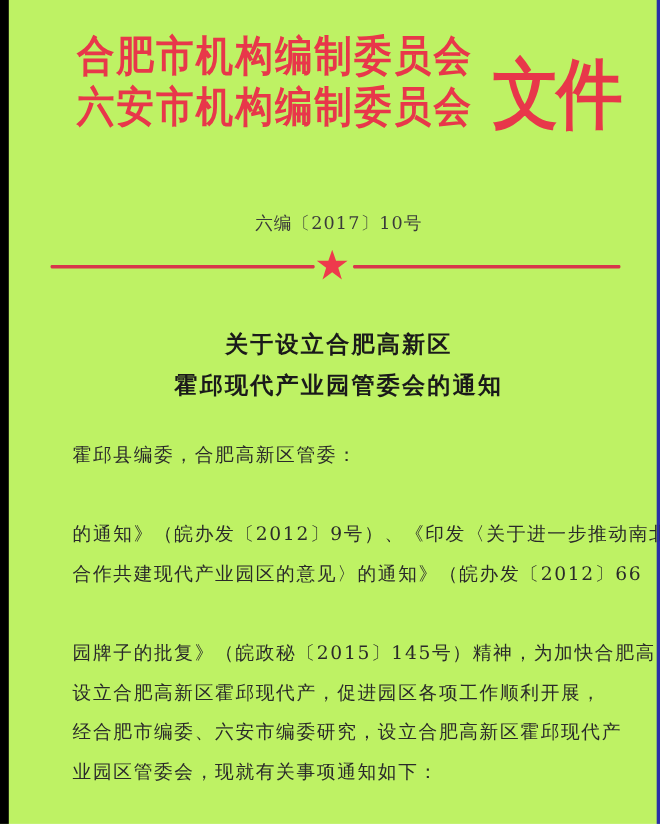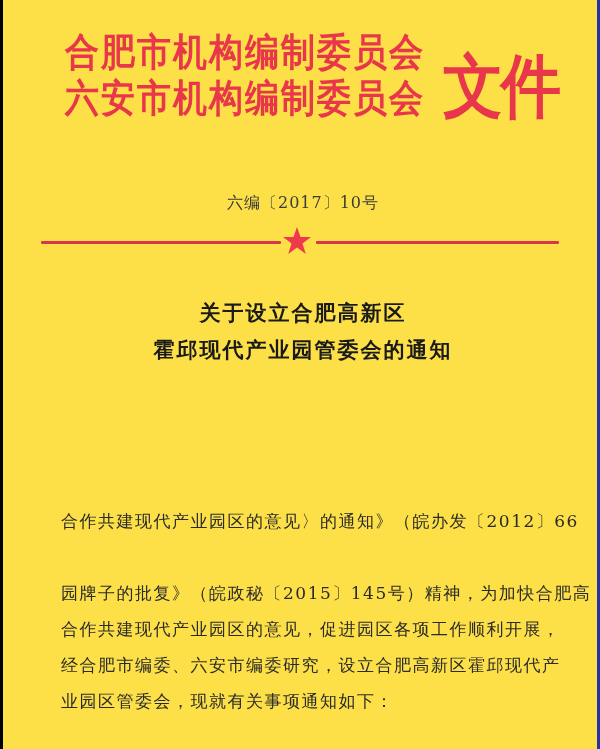--- a/index.html
+++ b/index.html
@@ -12,23 +12,23 @@
       height: 749px;
       position: relative;
       overflow: hidden;
       font-family: "DejaVu Serif", "Liberation Serif", serif;
     }
     .frame {
       position: absolute;
       left: 0; top: 0;
       width: 600px; height: 749px;
       box-sizing: border-box;
-      border-left: 3px solid #000000;
+      border-left: 8px solid #000000;
       border-right: 3px solid #2b2fa8;
-      background: #fde047;
+      background: #bef264;
       padding-left: 44px;
     }
     .header-orgs {
       position: absolute;
       left: 62px;
       top: 26px;
       width: 380px;
     }
     .org-line {
       color: #e8374a;
@@ -118,20 +118,22 @@
 
   <div class="divider divider-left"></div>
   <svg class="star" viewBox="0 0 30 30">
     <polygon points="15,1 18.5,11 29,11 20.5,17.5 23.8,28 15,21.5 6.2,28 9.5,17.5 1,11 11.5,11" fill="#ee3a4c"></polygon>
   </svg>
   <div class="divider divider-right"></div>
 
   <div class="title title-1">关于设立合肥高新区</div>
   <div class="title title-2">霍邱现代产业园管委会的通知</div>
 
+  <div class="body-text" style="top:402px;">霍邱县编委，合肥高新区管委：</div>
 
+  <div class="body-text" style="top:474px;">的通知》（皖办发〔2012〕9号）、《印发〈关于进一步推动南北</div>
   <div class="body-text" style="top:510px;">合作共建现代产业园区的意见〉的通知》（皖办发〔2012〕66</div>
   <div class="body-text" style="top:582px;">园牌子的批复》（皖政秘〔2015〕145号）精神，为加快合肥高</div>
-  <div class="body-text" style="top:618px;">合作共建现代产业园区的意见，促进园区各项工作顺利开展，</div>
+  <div class="body-text" style="top:618px;">设立合肥高新区霍邱现代产，促进园区各项工作顺利开展，</div>
   <div class="body-text" style="top:654px;">经合肥市编委、六安市编委研究，设立合肥高新区霍邱现代产</div>
   <div class="body-text" style="top:690px;">业园区管委会，现就有关事项通知如下：</div>
 
 </div>
 
 </body></html>

